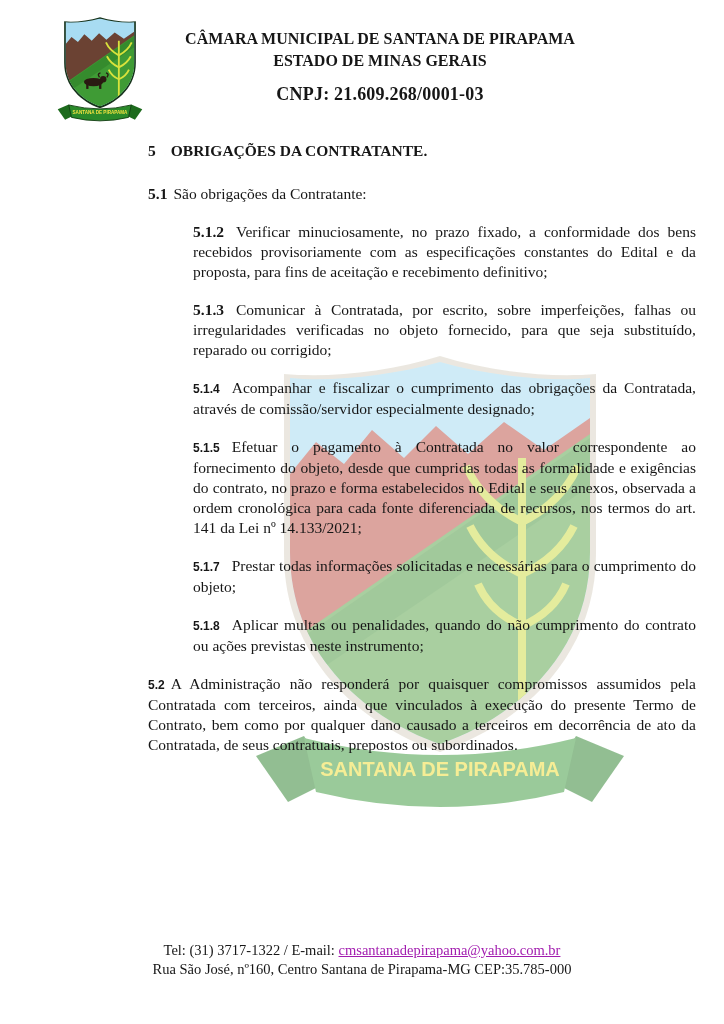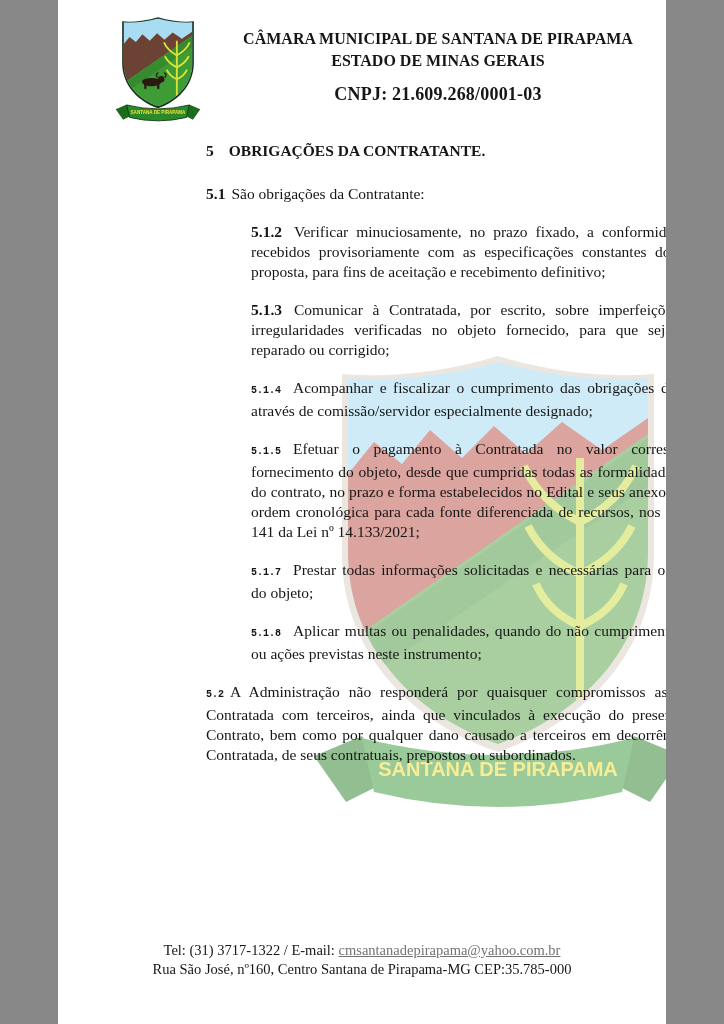--- a/index.html
+++ b/index.html
@@ -1,17 +1,17 @@
 <!DOCTYPE html>
 <html><head>
 <meta charset="utf-8">
 <style>
   html,body { margin:0; padding:0; background:#888; }
   .page {
-    position:relative; width:608px; height:1024px; margin:0 auto;
+    position:relative; width:724px; height:1024px; margin:0 auto;
     background:#ffffff; overflow:hidden;
     font-family:"Liberation Serif", serif; color:#161616;
   }
   
   .logo { position:absolute; left:52px; top:14px; width:96px; height:108px; z-index:2; }
   .header-text {
     position:absolute; left:100px; top:28px; width:560px; z-index:2;
     text-align:center; font-weight:bold; font-size:16px; line-height:22px;
   }
   .cnpj { margin-top:11px; font-size:18px; letter-spacing:0.2px; }
@@ -25,28 +25,28 @@
     position:absolute; left:100px; top:141px; width:548px; z-index:1;
     font-size:15.5px; line-height:20px;margin-left:48px;
   }
   .section-heading { font-weight:bold; margin:0 0 23px 0; }
   .section-heading .sec-num { margin-right:15px; }
   .para { text-align:justify; margin:0 0 18px 0; }
   .items { margin-left:45px; }
   .item { text-align:justify; margin:0 0 18px 0; }
   .num { font-weight:bold; margin-right:12px; white-space:nowrap; }
   .num-serif { font-family:"Liberation Serif", serif; }
-  .num-sans  { font-family:Liberation Mono, monospace; font-size:10px; }
+  .num-sans  { font-family:Liberation Sans, sans-serif; font-size:12px; }
   .inline-num { margin-right:6px; }
   
   .footer {
     position:absolute; left:0; right:0; top:941px; z-index:1;
     text-align:center; font-size:14.5px; line-height:19px;
   }
-  .footer a { color:#737373; text-decoration:underline; cursor:pointer; }
+  .footer a { color:#a21caf; text-decoration:underline; cursor:pointer; }
   .crest-ribbon-text { font-family:"Liberation Sans", sans-serif; font-weight:bold; }
 </style>
 </head>
 <body>
 
 <div class="page">
 
   <svg class="logo" viewBox="0 0 200 235">
     <defs>
       <clipPath id="shieldClipA">

